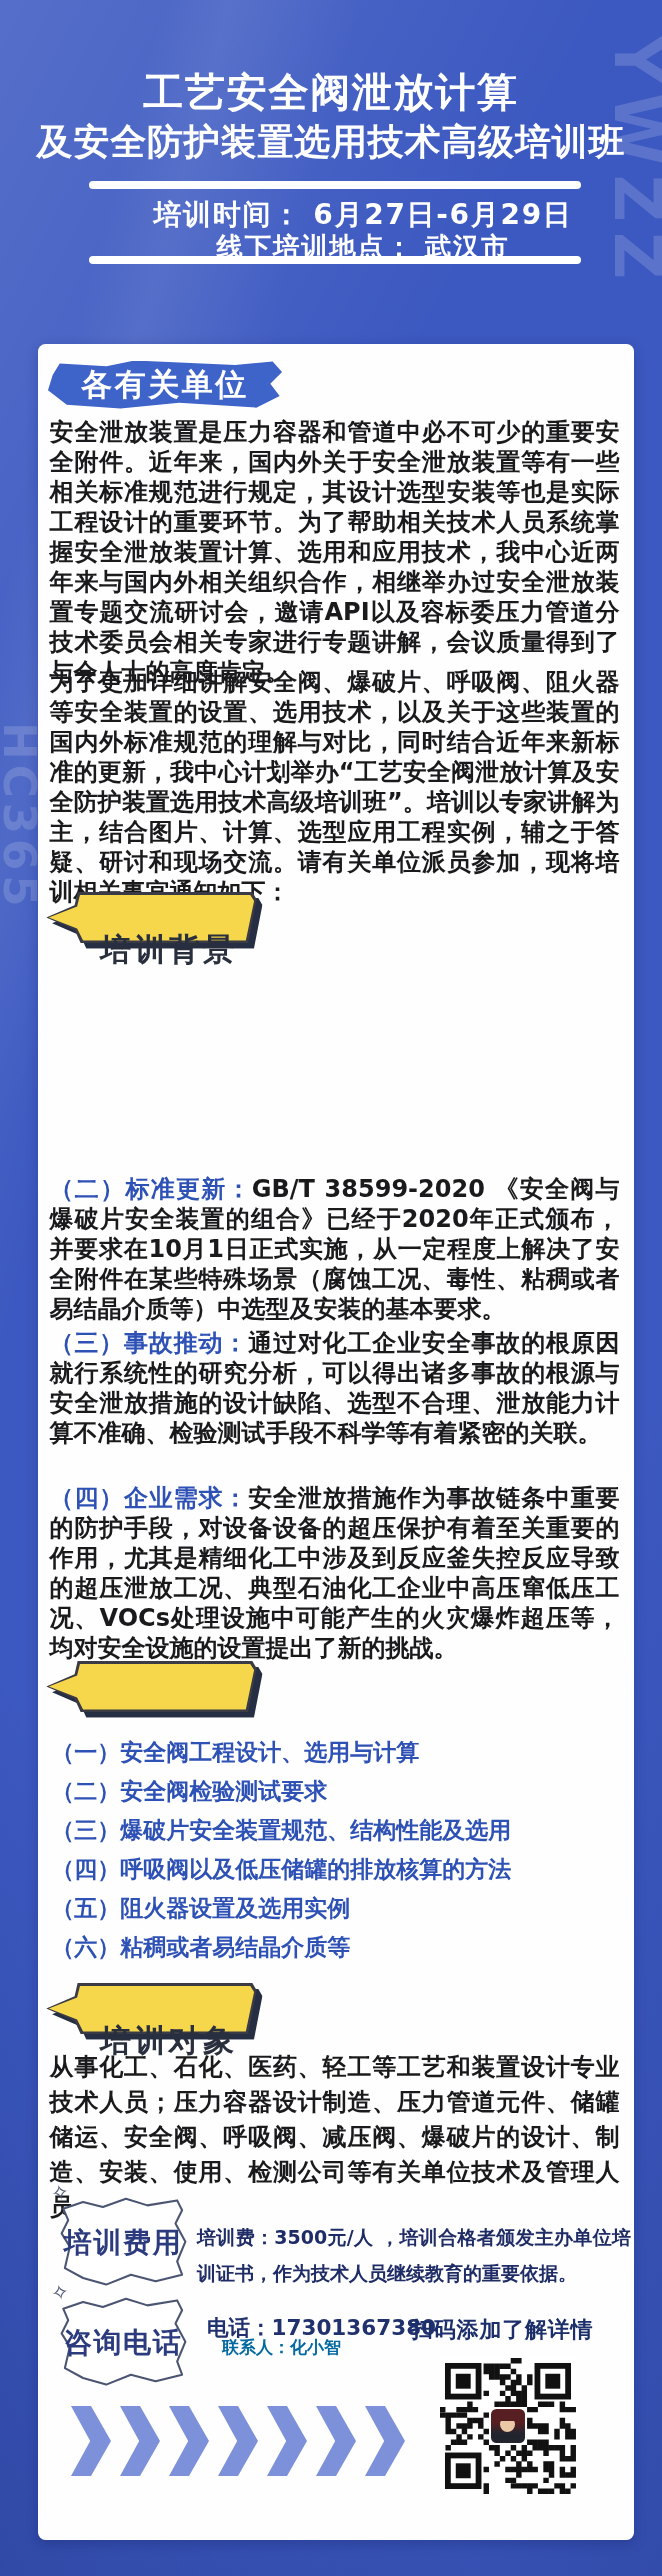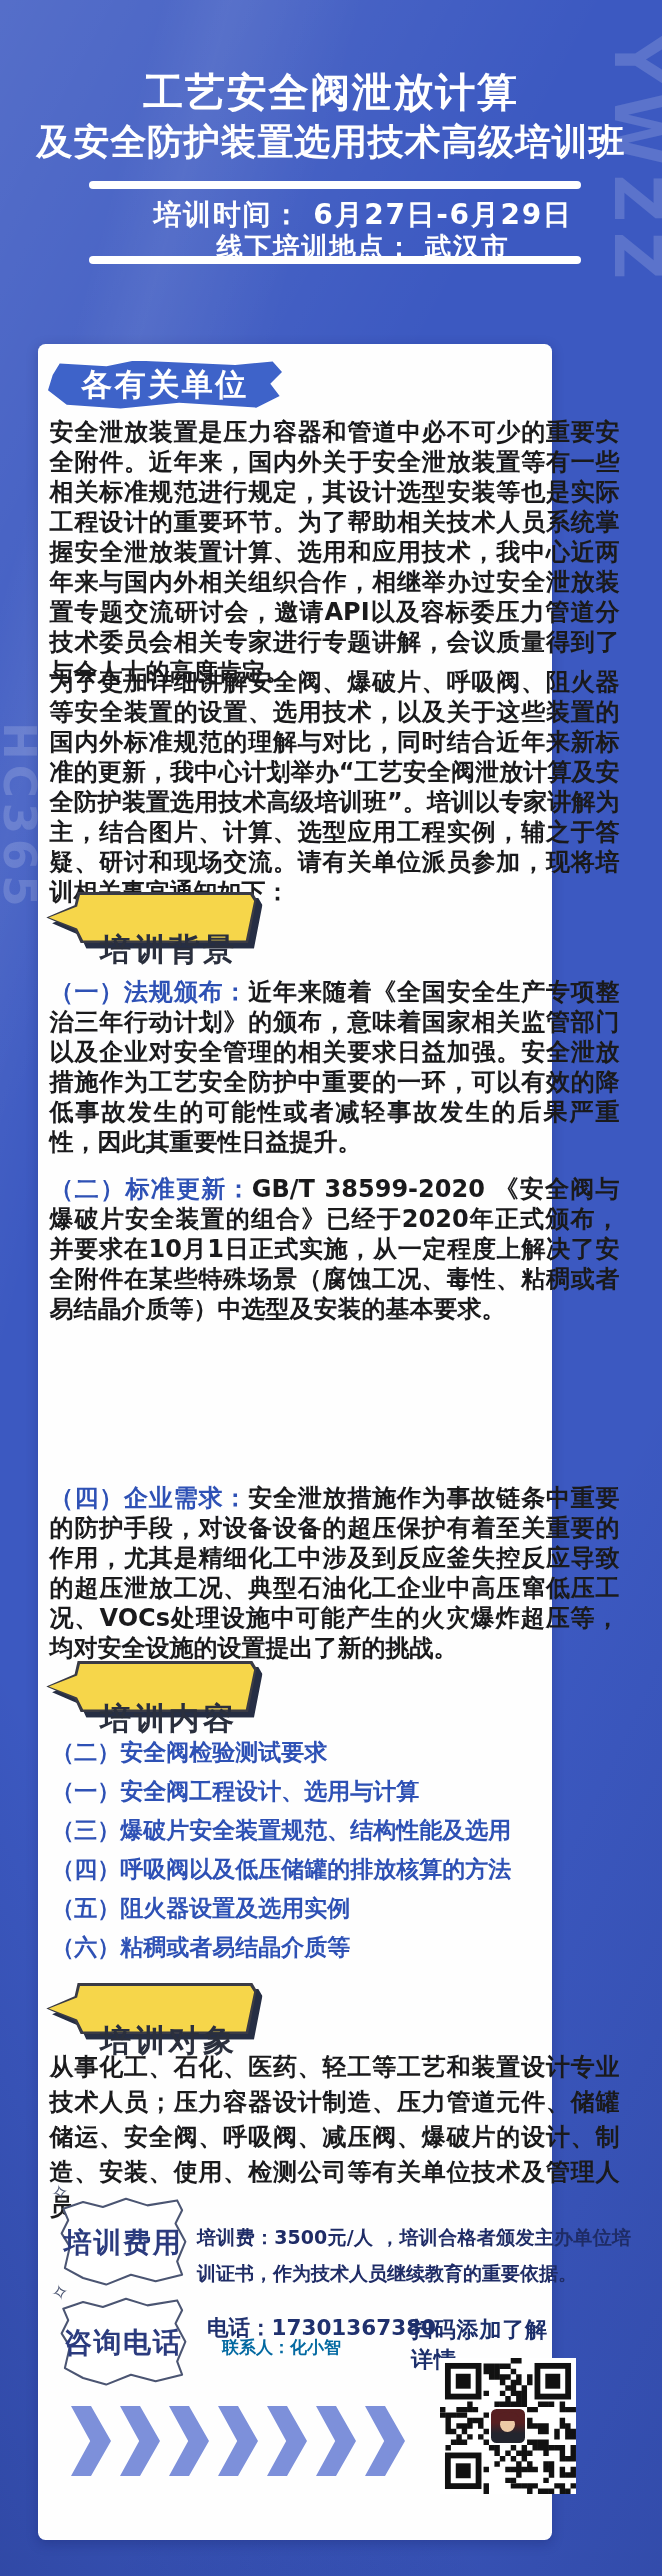--- a/index.html
+++ b/index.html
@@ -23,21 +23,21 @@
   .title2{position:absolute;top:118px;left:0;width:100%;text-align:center;
           color:#fff;font-size:36px;font-weight:900;letter-spacing:0.8px;z-index:2;}
   .rule{position:absolute;left:89px;width:492px;height:7.5px;background:#fff;
         border-radius:4.1px;z-index:2;}
   .rule1{top:181px;} .rule2{top:256px;}
   .sched{position:absolute;left:0;width:100%;text-align:center;color:#fff;
          font-weight:bold;z-index:2;letter-spacing:1.7px;padding-left:32px;}
   .sched-time{top:196px;font-size:28px;}
   .sched-loc{top:229px;font-size:26.5px;}
   
-  .card{position:absolute;left:38px;top:344px;width:514px;height:2196px;
+  .card{position:absolute;left:38px;top:344px;width:596px;height:2196px;
         background:#fefefe;border-radius:7.5px;z-index:1;
         box-shadow:0 3.3px 11.6px rgba(10,20,80,.25);}
   
   .ribbon{position:absolute;left:10px;top:16.6px;width:234px;height:48px;
           background:#3e63c9;
           clip-path:polygon(2% 30%,5% 6%,25% 12%,37% 0%,80% 9%,96% 2%,100% 24%,
                             95% 48%,99% 74%,89% 98%,56% 88%,31% 100%,8% 92%,0% 62%);}
   .ribbon span{position:absolute;left:0;top:0;width:100%;height:100%;
           display:flex;align-items:center;justify-content:center;
           color:#fff;font-size:31px;font-weight:bold;letter-spacing:2.5px;
@@ -125,40 +125,39 @@
     <div class="para p1">安全泄放装置是压力容器和管道中必不可少的重要安全附件。近年来，国内外关于安全泄放装置等有一些相关标准规范进行规定，其设计选型安装等也是实际工程设计的重要环节。为了帮助相关技术人员系统掌握安全泄放装置计算、选用和应用技术，我中心近两年来与国内外相关组织合作，相继举办过安全泄放装置专题交流研讨会，邀请API以及容标委压力管道分技术委员会相关专家进行专题讲解，会议质量得到了与会人士的高度肯定。</div>
     <div class="para p2">为了更加详细讲解安全阀、爆破片、呼吸阀、阻火器等安全装置的设置、选用技术，以及关于这些装置的国内外标准规范的理解与对比，同时结合近年来新标准的更新，我中心计划举办“工艺安全阀泄放计算及安全防护装置选用技术高级培训班”。培训以专家讲解为主，结合图片、计算、选型应用工程实例，辅之于答疑、研讨和现场交流。请有关单位派员参加，现将培训相关事宜通知如下：</div>
 
     <div class="hx hx1">
       <div class="lyr shadow"></div>
       <div class="lyr border"></div>
       <div class="lyr fill"></div>
       <div class="txt">培训背景</div>
     </div>
 
-    <div class="sect s1">
-      <span class="lead">（一）法规颁布：</span><span>近年来随着《全国安全生产专项整治三年行动计划》的颁布，意味着国家相关监管部门以及企业对安全管理的相关要求日益加强。安全泄放措施作为工艺安全防护中重要的一环，可以有效的降低事故发生的可能性或者减轻事故发生的后果严重性，因此其重要性日益提升。</span>
-    </div>
     <div class="sect s2">
       <span class="lead">（二）标准更新：</span><span>GB/T 38599-2020 《安全阀与爆破片安全装置的组合》已经于2020年正式颁布，并要求在10月1日正式实施，从一定程度上解决了安全附件在某些特殊场景（腐蚀工况、毒性、粘稠或者易结晶介质等）中选型及安装的基本要求。</span>
+    </div>
+    <div class="sect s3">
+      <span class="lead">（三）事故推动：</span><span>通过对化工企业安全事故的根原因就行系统性的研究分析，可以得出诸多事故的根源与安全泄放措施的设计缺陷、选型不合理、泄放能力计算不准确、检验测试手段不科学等有着紧密的关联。</span>
     </div>
     <div class="sect s4">
       <span class="lead">（四）企业需求：</span><span>安全泄放措施作为事故链条中重要的防护手段，对设备设备的超压保护有着至关重要的作用，尤其是精细化工中涉及到反应釜失控反应导致的超压泄放工况、典型石油化工企业中高压窜低压工况、VOCs处理设施中可能产生的火灾爆炸超压等，均对安全设施的设置提出了新的挑战。</span>
     </div>
 
     <div class="hx hx2">
       <div class="lyr shadow"></div>
       <div class="lyr border"></div>
       <div class="lyr fill"></div>
-      <div class="txt">培训内容</div>
     </div>
 
     <div class="clist">
+      <div>（一）安全阀工程设计、选用与计算</div>
       <div>（二）安全阀检验测试要求</div>
-      <div>（一）安全阀工程设计、选用与计算</div>
       <div>（三）爆破片安全装置规范、结构性能及选用</div>
       <div>（四）呼吸阀以及低压储罐的排放核算的方法</div>
       <div>（五）阻火器设置及选用实例</div>
       <div>（六）粘稠或者易结晶介质等</div>
     </div>
 
     <div class="hx hx3">
       <div class="lyr shadow"></div>
       <div class="lyr border"></div>
       <div class="lyr fill"></div>

